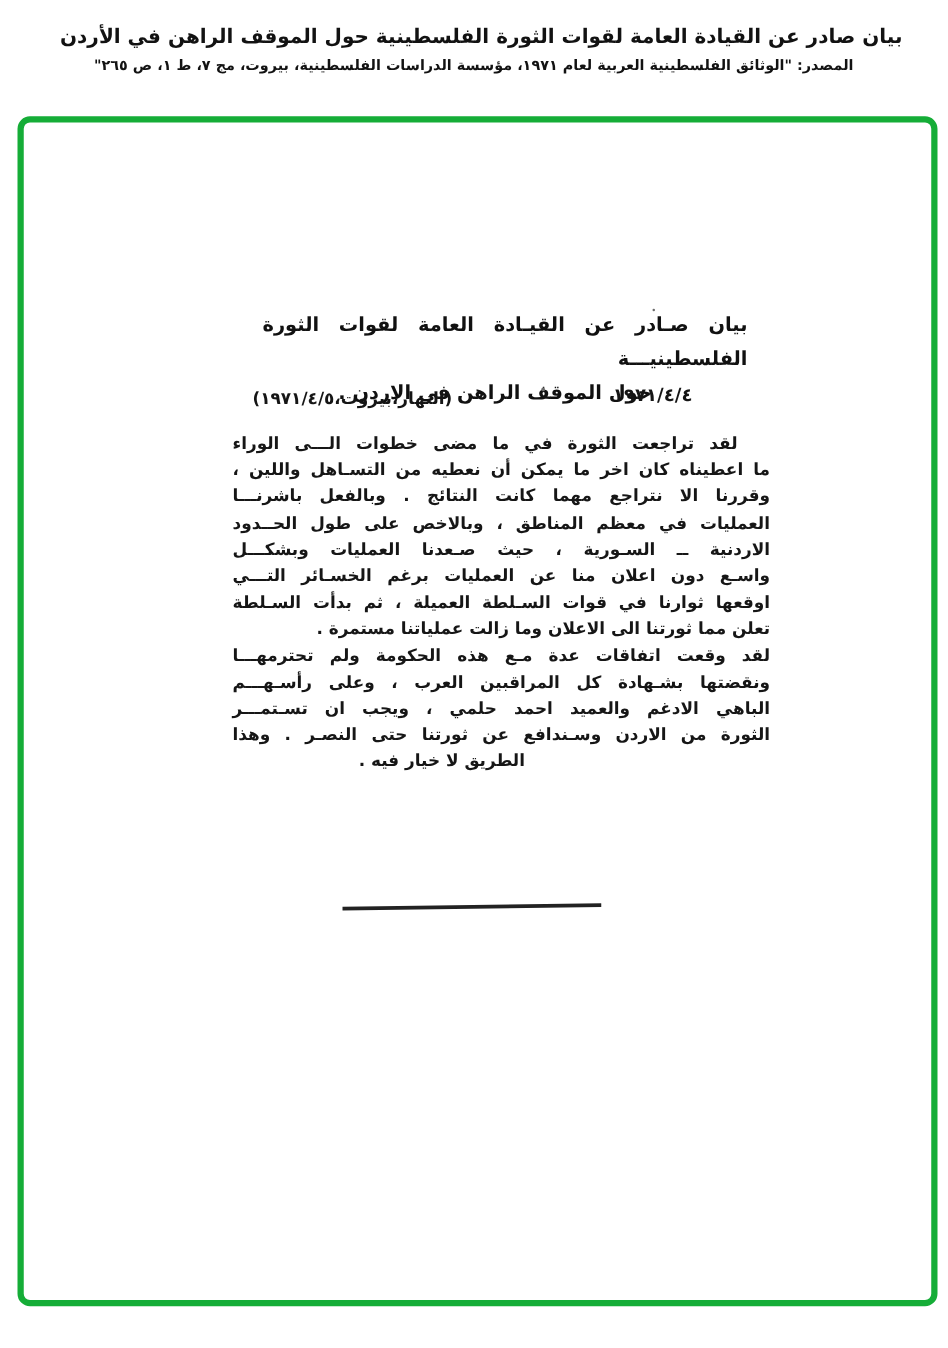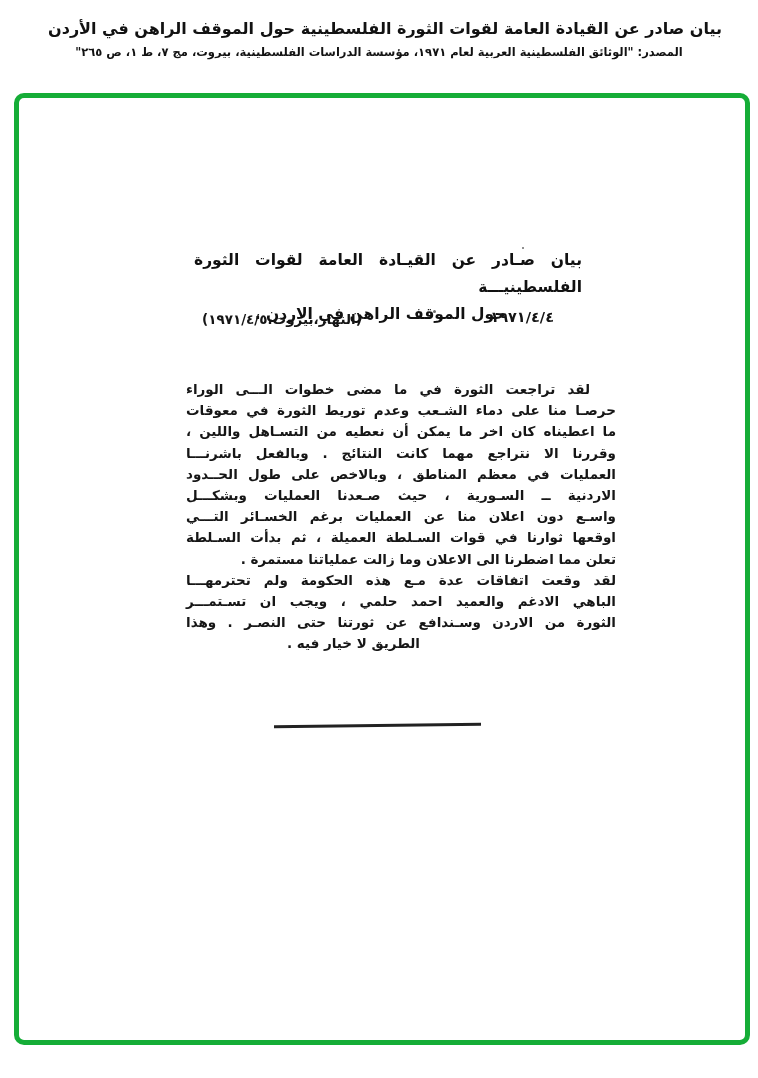--- a/index.html
+++ b/index.html
@@ -32,21 +32,21 @@
     left: 14px; top: 93px;
     width: 736px; height: 952px;
     box-sizing: border-box;
     border: 5px solid #15ad37;
     border-radius: 10px;
     background: #ffffff;
   }
 
   
   .doc-title {
-    position: absolute; top: 247px; right: 176px; width: 388px;
+    position: absolute; top: 247px; right: 160px; width: 388px;
     direction: rtl; font-weight: bold; font-size: 15.5px;
     line-height: 27px; color: #111111;
   }
   .doc-title .t1 { text-align: justify; text-align-last: justify; }
   .doc-title .t2 { text-align: center; padding-right: 16px; box-sizing: border-box; }
 
   
   .date-row {
     position: absolute; top: 308px; left: 186px; width: 430px; height: 26px;
     direction: rtl; font-weight: bold; color: #151515;
@@ -54,21 +54,21 @@
   .date-row .date { position: absolute; right: 62px; top: 1px; font-size: 14.5px; margin-left: 27px; }
   .date-row .ref  { position: absolute; left: 16px;  top: 3px; font-size: 13.5px; }
 
   
   .doc-body {
     position: absolute; top: 345px; left: 186px; width: 430px;
     direction: rtl; font-weight: bold; font-size: 13.5px;
     line-height: 21.2px; color: #161616;
   }
   .line { text-align: justify; text-align-last: justify; }
-  .k-first { text-indent: 26px; margin-top: 34px; }
+  .k-first { text-indent: 26px; }
   .k-last, .k-first-last, .k-last-deep { text-align: right; text-align-last: right; }
   .k-first-last { text-indent: 26px; }
   .k-last-deep { padding-right: 196px; box-sizing: border-box; }
 
   
   .separator {
     position: absolute; left: 274px; top: 724px;
     width: 207px; height: 2.5px;
     background: #222222;
     transform: rotate(-0.75deg);
@@ -94,29 +94,29 @@
   <div class="t2">حول الموقف الراهن في الاردن .</div>
 </div>
 
 <div class="date-row" lang="ar">
   <span class="date">١٩٧١/٤/٤</span>
   <span class="ref">(النهار،بيروت،١٩٧١/٤/٥)</span>
 </div>
 
 <div class="doc-body" lang="ar" style="color: rgb(22, 22, 22);">
     <div class="line k-first">لقد تراجعت الثورة في ما مضى خطوات الـــى الوراء</div>
-    <div class="line k-mid">حرصـا منا على دماء الشـعب وعدم توريط الثورة في معوقات</div>
     <div class="line k-mid">ما اعطيناه كان اخر ما يمكن أن نعطيه من التسـاهل واللين ،</div>
     <div class="line k-mid">وقررنا الا نتراجع مهما كانت النتائج . وبالفعل باشرنـــا</div>
     <div class="line k-mid">العمليات في معظم المناطق ، وبالاخص على طول الحــدود</div>
     <div class="line k-mid">الاردنية ــ السـورية ، حيث صـعدنا العمليات وبشكـــل</div>
     <div class="line k-mid">واسـع دون اعلان منا عن العمليات برغم الخسـائر التـــي</div>
     <div class="line k-mid">اوقعها ثوارنا في قوات السـلطة العميلة ، ثم بدأت السـلطة</div>
-    <div class="line k-last">تعلن مما اضطرنا الى الاعلان وما زالت عملياتنا مستمرة .</div>
+    <div class="line k-last">تعلن مما ثورتنا الى الاعلان وما زالت عملياتنا مستمرة .</div>
     <div class="line k-mid">لقد وقعت اتفاقات عدة مـع هذه الحكومة ولم تحترمهـــا</div>
+    <div class="line k-mid">ونقضتها بشـهادة كل المراقبين العرب ، وعلى رأسـهـــم</div>
     <div class="line k-mid">الباهي الادغم والعميد احمد حلمي ، ويجب ان تسـتمـــر</div>
     <div class="line k-mid">الثورة من الاردن وسـندافع عن ثورتنا حتى النصـر . وهذا</div>
     <div class="line k-last-deep">الطريق لا خيار فيه .</div>
   </div>
 
 <div class="separator"></div>
 <div class="speck speck1"></div>
 <div class="speck speck2"></div>
 
 </body></html>

